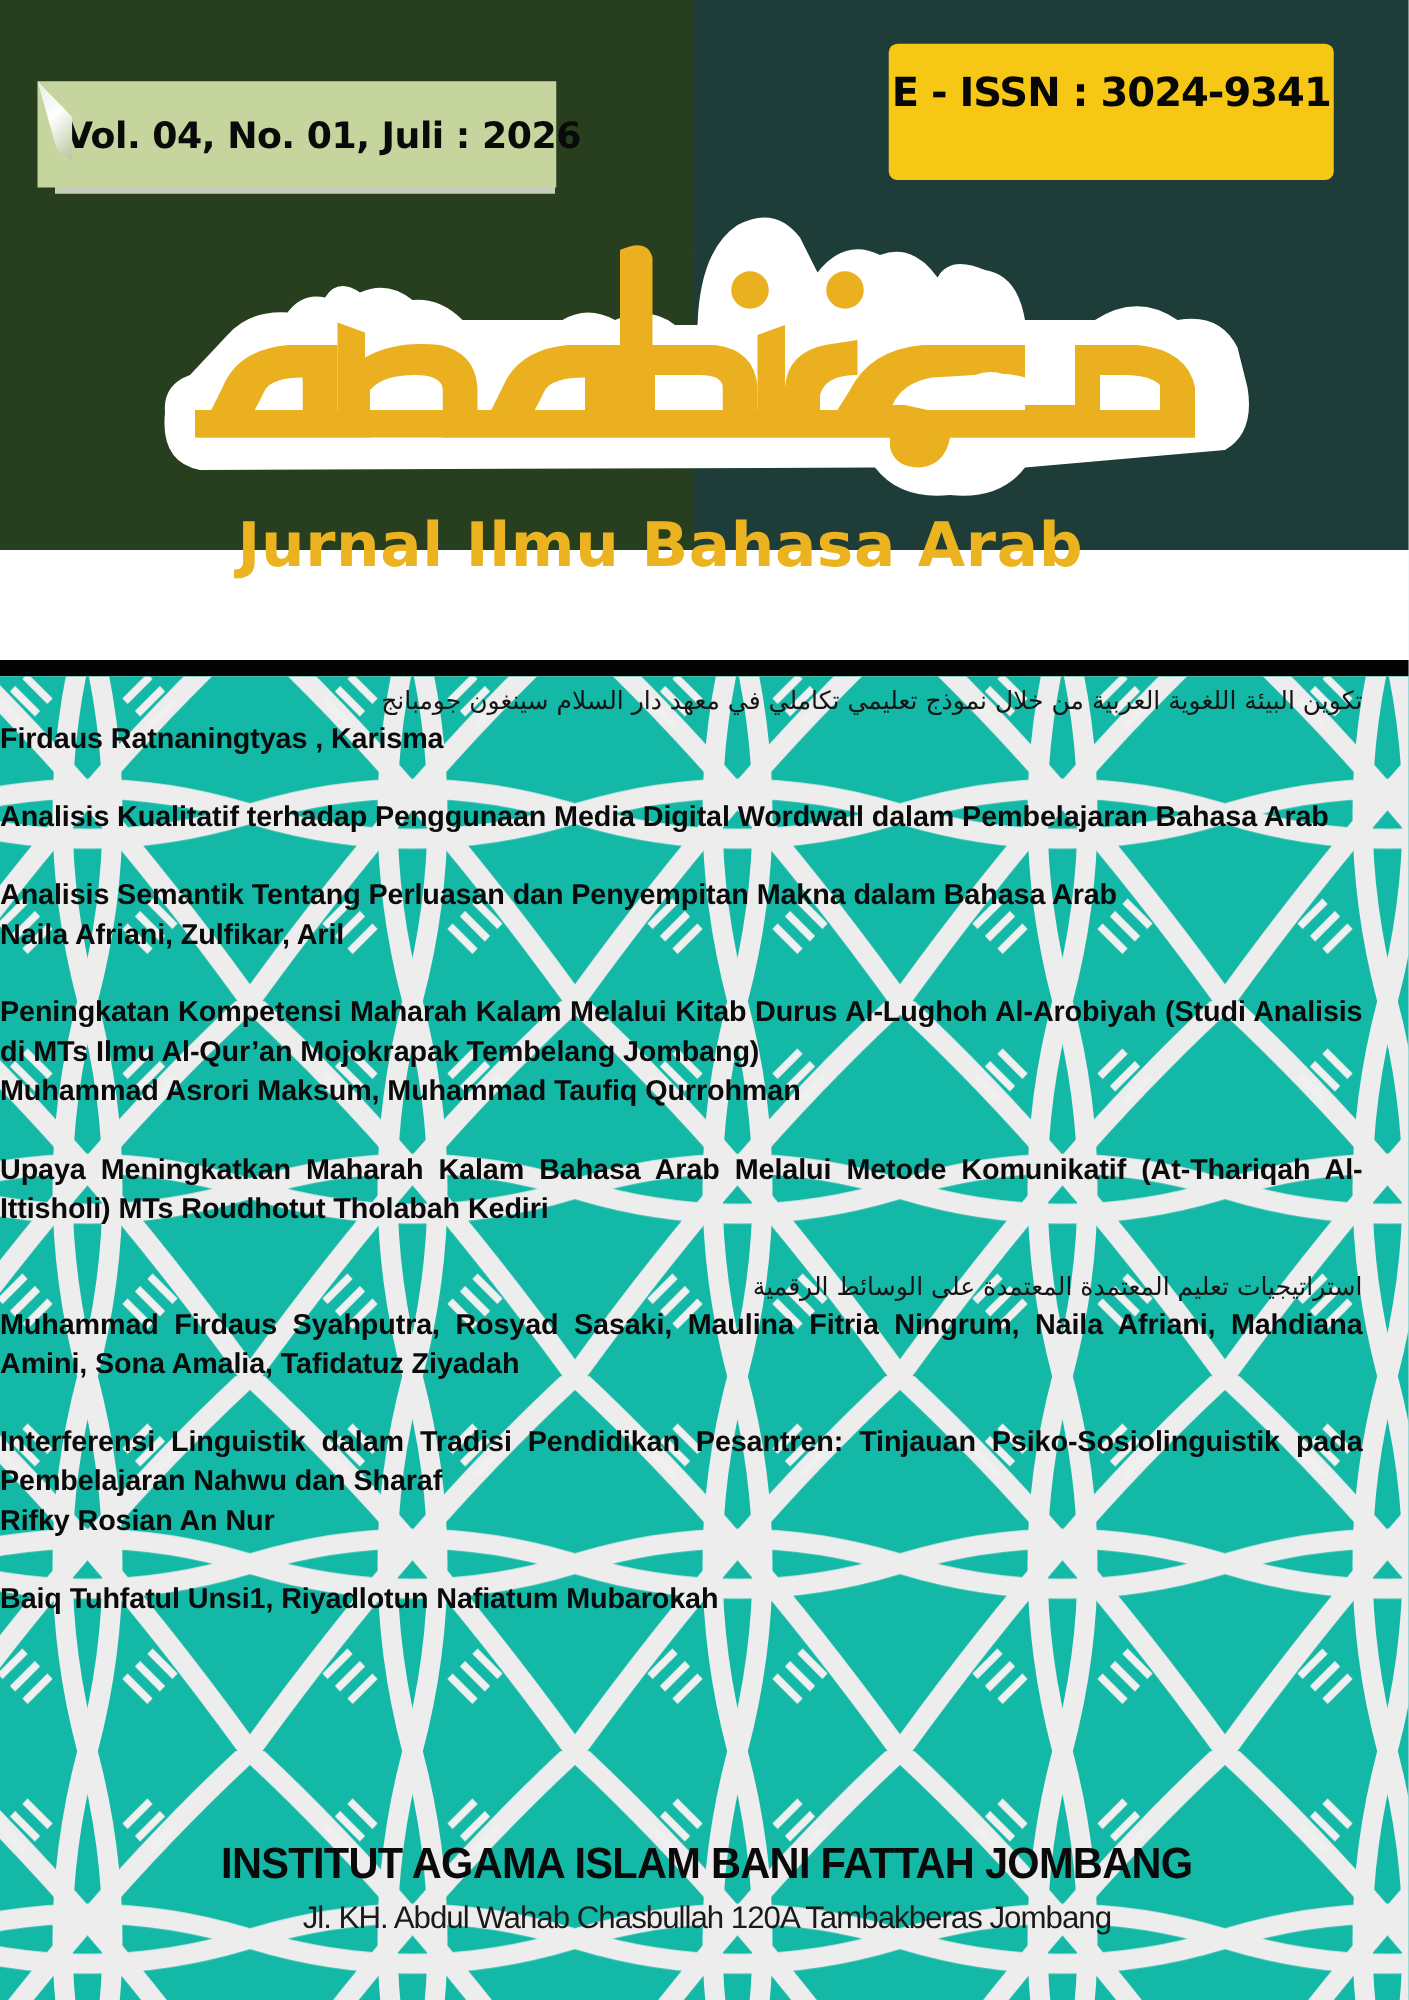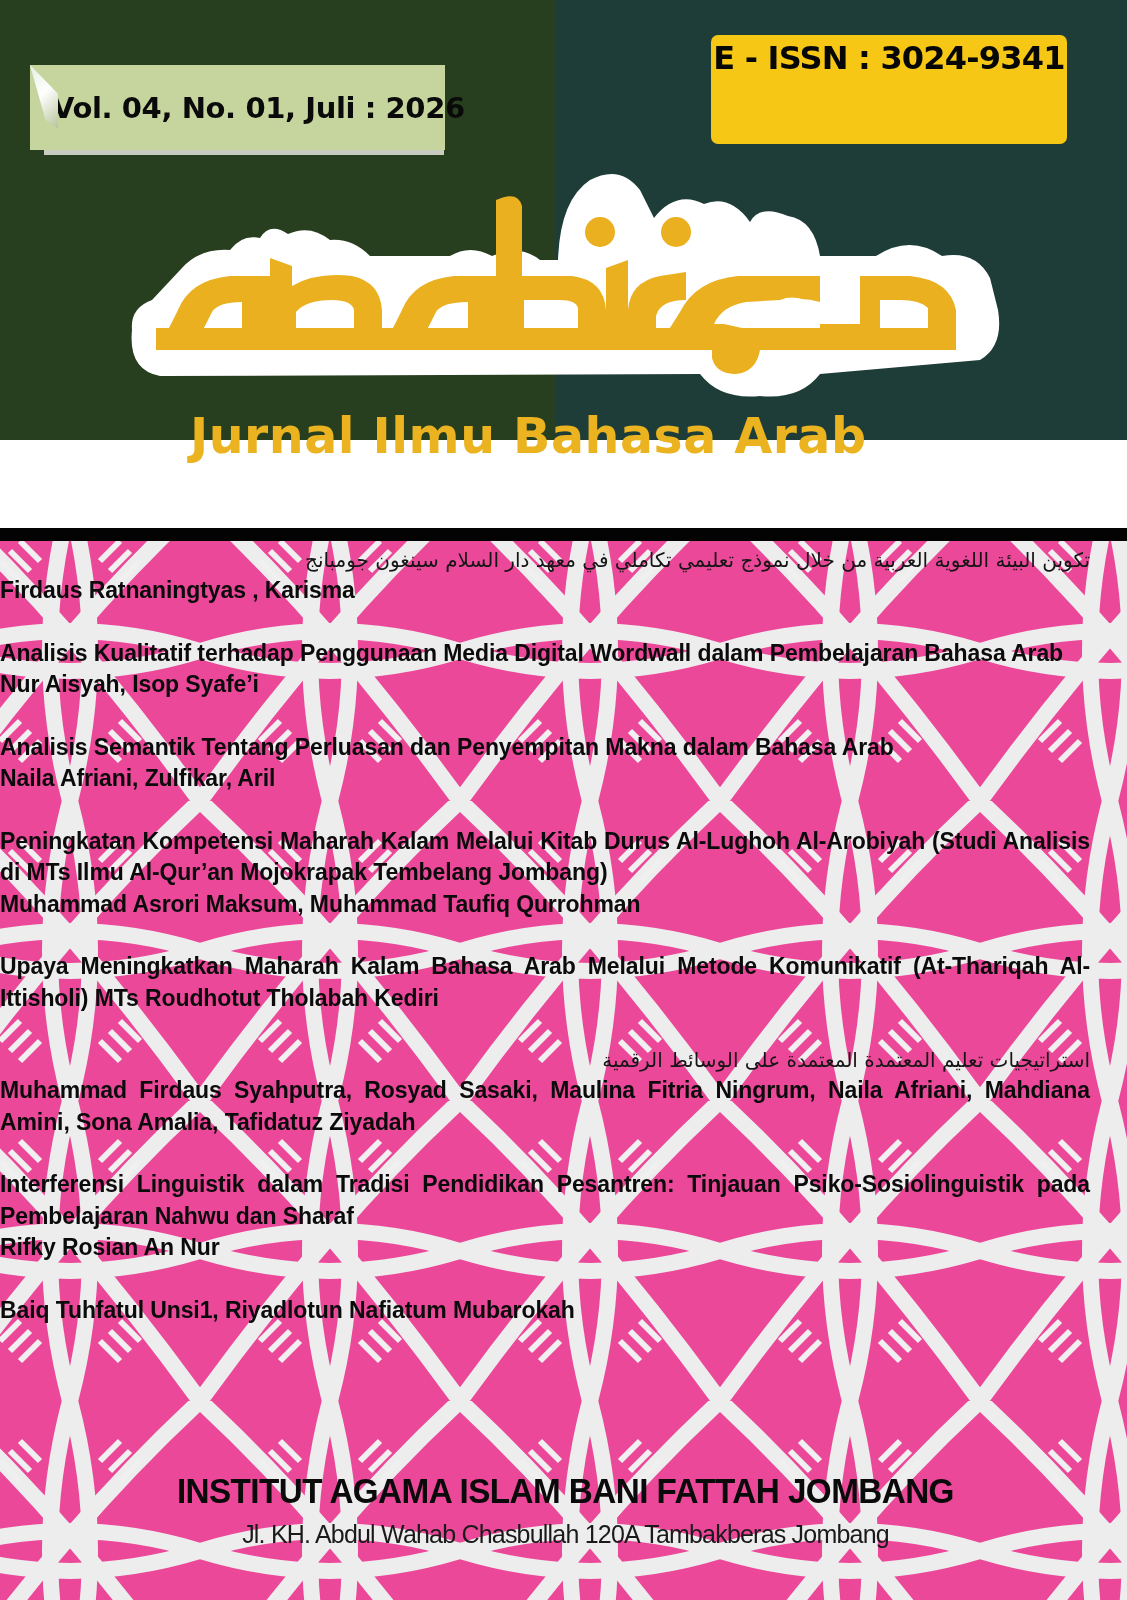--- a/index.html
+++ b/index.html
@@ -29,40 +29,40 @@
     clip-path: polygon(0 0, 100% 45%, 100% 100%, 55% 85%);
   }
   .vol-text {
     font-family: "DejaVu Sans", sans-serif; font-weight: bold; font-size: 29px; color: #0a0a0a;
     letter-spacing: -0.4px; white-space: nowrap; position: relative;
   }
 
   .issn-box {
     position: absolute; left: 711px; top: 35px; width: 356px; height: 109px;
     background: #f6c815; border-radius: 7px;
-    display: flex; align-items: flex-start; justify-content: center; padding-top: 4px;
+    display: flex; align-items: flex-start; justify-content: center; padding-top: 20px;
   }
   .issn-text {
     font-family: "DejaVu Sans", sans-serif; font-weight: bold; font-size: 32px; color: #070707;
     letter-spacing: -0.8px; white-space: nowrap;
   }
 
   .logo-wrap { position: absolute; left: 120px; top: 160px; width: 890px; height: 240px; }
   .logo-svg { width: 890px; height: 240px; display: block; }
 
   .subtitle {
     position: absolute; left: 190px; top: 408px;
     font-family: "DejaVu Sans", sans-serif; font-weight: bold; font-size: 49px; color: #eab31f;
     letter-spacing: 0.5px; white-space: nowrap;
   }
 
   
   .content {
     position: absolute; left: 0; top: 541px; width: 1127px; height: 1059px; overflow: hidden;
-    background-color: #ec4899;
+    background-color: #14b8a6;
   }
   .pattern { position: absolute; left: 0; top: 0; width: 1127px; height: 1059px; }
 
   .articles { position: absolute; left: 0; top: 4px; width: 1090px; }
   .article { margin-bottom: 31px; }
   .article .title, .article .authors {
     font-family: "Liberation Sans", sans-serif; font-weight: bold; font-size: 23px;
     line-height: 31.5px; color: #0b0b0b; text-align: justify; text-align-last: left;
     letter-spacing: -0.1px;
   }
@@ -167,21 +167,20 @@
     <rect x="0" y="0" width="1127" height="1059" fill="url(#geo)"></rect>
   </svg>
 
   <div class="articles">
     <div class="article">
       <div class="title arabic">تكوين البيئة اللغوية العربية من خلال نموذج تعليمي تكاملي في معهد دار السلام سينغون جومبانج</div>
       <div class="authors">Firdaus Ratnaningtyas , Karisma</div>
     </div>
     <div class="article">
       <div class="title">Analisis Kualitatif terhadap Penggunaan Media Digital Wordwall dalam Pembelajaran Bahasa Arab</div>
-      <div class="authors">Nur Aisyah, Isop Syafe’i</div>
     </div>
     <div class="article">
       <div class="title">Analisis Semantik Tentang Perluasan dan Penyempitan Makna dalam Bahasa Arab</div>
       <div class="authors">Naila Afriani, Zulfikar, Aril</div>
     </div>
     <div class="article">
       <div class="title">Peningkatan Kompetensi Maharah Kalam Melalui Kitab Durus Al-Lughoh Al-Arobiyah (Studi Analisis di MTs Ilmu Al-Qur’an Mojokrapak Tembelang Jombang)</div>
       <div class="authors">Muhammad Asrori Maksum, Muhammad Taufiq Qurrohman</div>
     </div>
     <div class="article">

